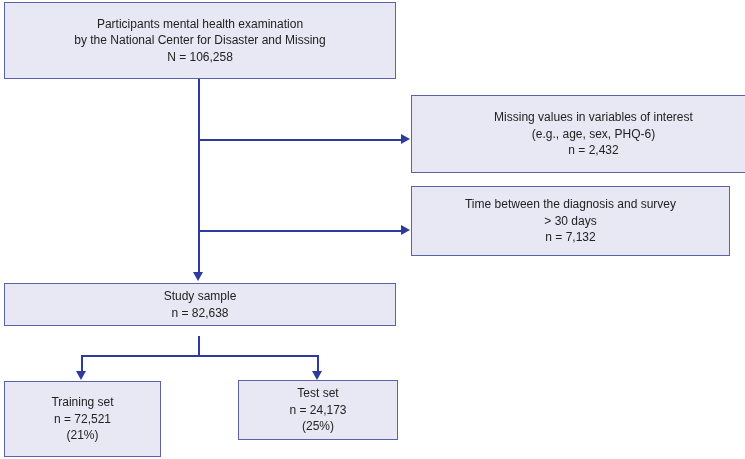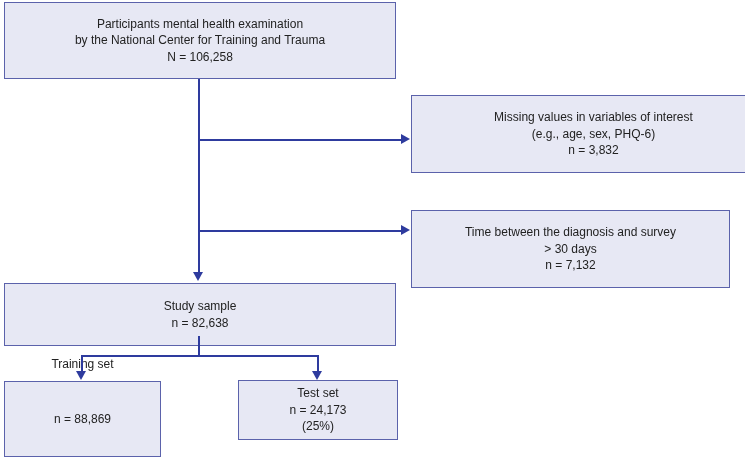--- a/index.html
+++ b/index.html
@@ -32,23 +32,23 @@
     text-align: center;
     padding: 2px 6px;
   }
   .box .line {
     display: block;
     white-space: nowrap;
   }
   
   #box-source      { left: 4px;   top: 2px;   width: 392px; height: 77px; }
   #box-missing     { left: 411px; top: 95px;  width: 365px; height: 78px; }
-  #box-timegap     { left: 411px; top: 186px; width: 319px; height: 78px; margin-top: 24px; }
-  #box-study       { left: 4px;   top: 283px; width: 392px; height: 63px; }
-  #box-training    { left: 4px;   top: 381px; width: 157px; height: 76px; gap: 38px; }
+  #box-timegap     { left: 411px; top: 186px; width: 319px; height: 70px; }
+  #box-study       { left: 4px;   top: 283px; width: 392px; height: 43px; }
+  #box-training    { left: 4px;   top: 381px; width: 157px; height: 76px; }
   #box-test        { left: 238px; top: 380px; width: 160px; height: 60px; }
 
   
   .vline {
     position: absolute;
     width: 2px;
     background: #2e3b9e;
   }
   .hline {
     position: absolute;
@@ -92,44 +92,44 @@
   #split-left-head { left: 76px;  top: 371px; }
   #split-right-head{ left: 312px; top: 371px; }
 </style>
 </head>
 <body>
 
 <div id="flowchart">
 
   <div class="box" id="box-source">
     <span class="line">Participants mental health examination</span>
-    <span class="line">by the National Center for Training and Trauma</span>
+    <span class="line">by the National Center for Disaster and Missing</span>
     <span class="line">N = 106,258</span>
   </div>
 
   <div class="box" id="box-missing">
     <span class="line">Missing values in variables of interest</span>
     <span class="line">(e.g., age, sex, PHQ-6)</span>
-    <span class="line">n = 3,832</span>
+    <span class="line">n = 2,432</span>
   </div>
 
   <div class="box" id="box-timegap">
     <span class="line">Time between the diagnosis and survey</span>
     <span class="line">&gt; 30 days</span>
     <span class="line">n = 7,132</span>
   </div>
 
   <div class="box" id="box-study">
     <span class="line">Study sample</span>
     <span class="line">n = 82,638</span>
   </div>
 
   <div class="box" id="box-training">
     <span class="line">Training set</span>
-    <span class="line">n = 88,869</span>
+    <span class="line">n = 72,521</span>
     <span class="line">(21%)</span>
   </div>
 
   <div class="box" id="box-test">
     <span class="line">Test set</span>
     <span class="line">n = 24,173</span>
     <span class="line">(25%)</span>
   </div>
 
   <div class="vline" id="trunk-main"></div>

